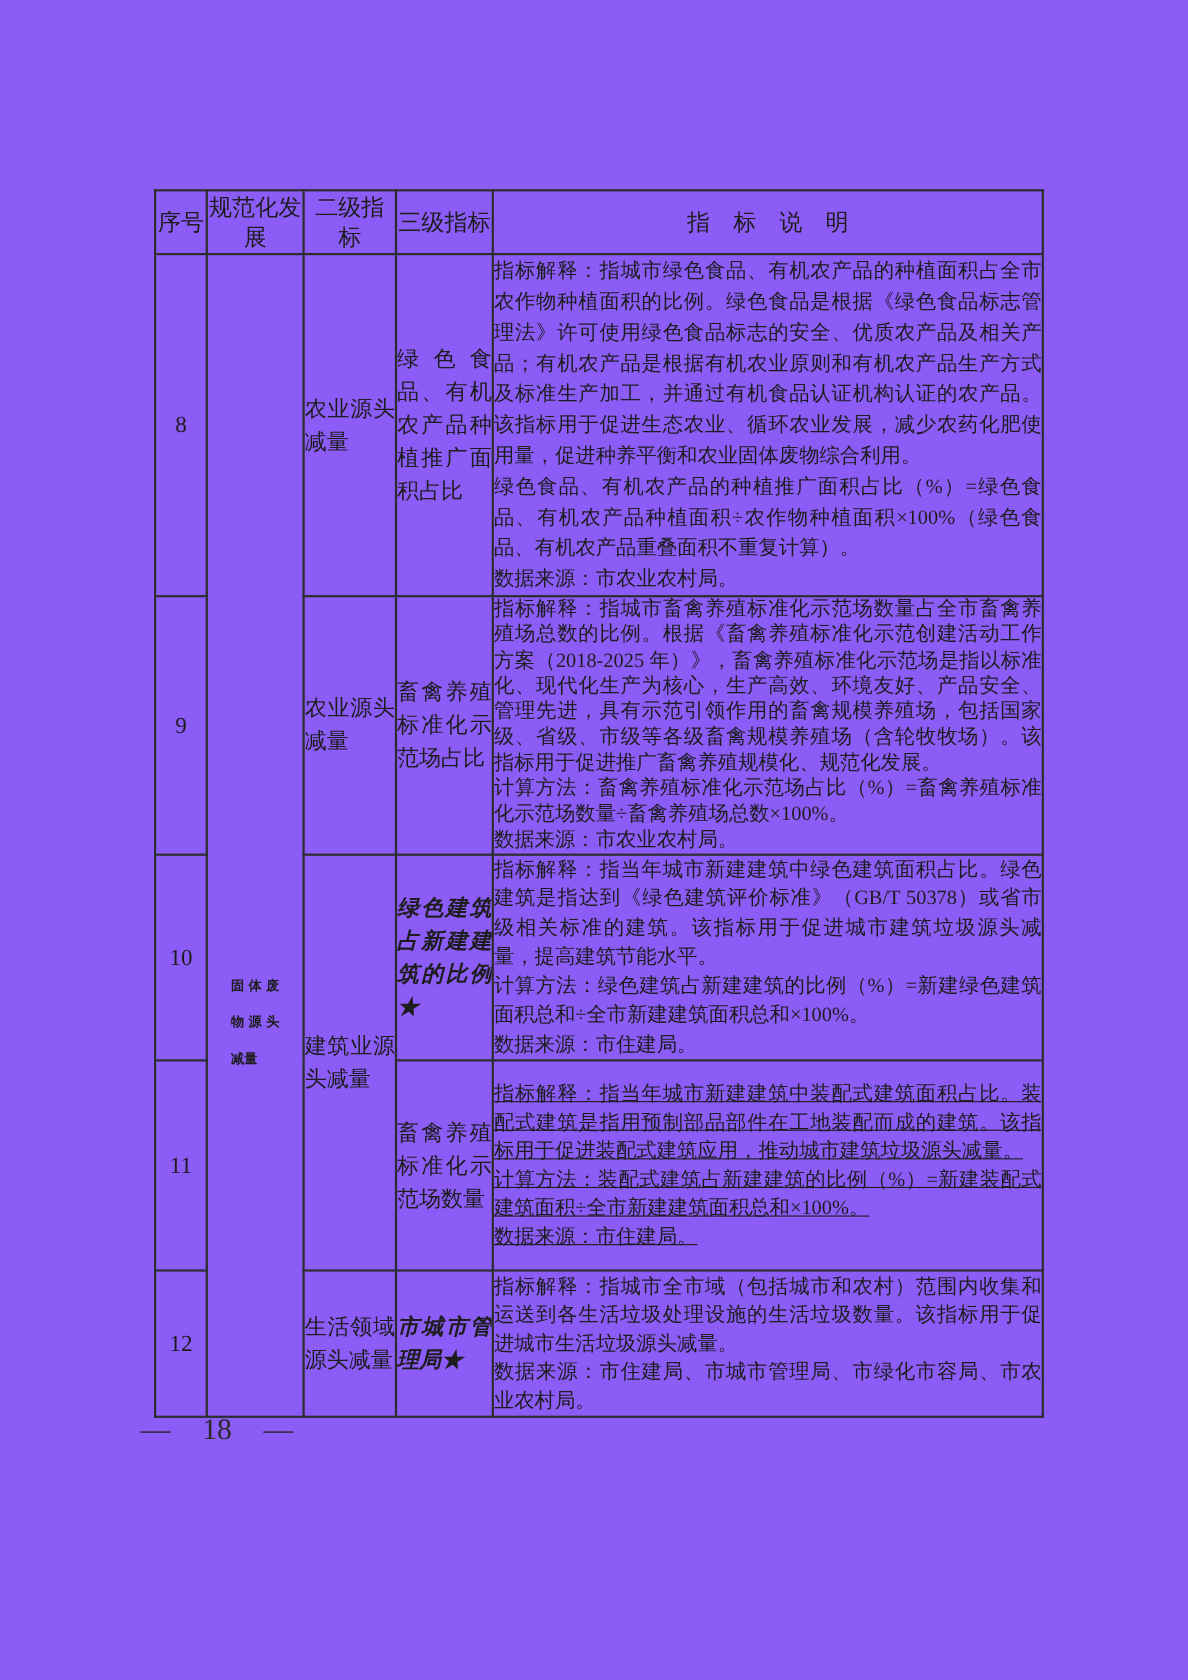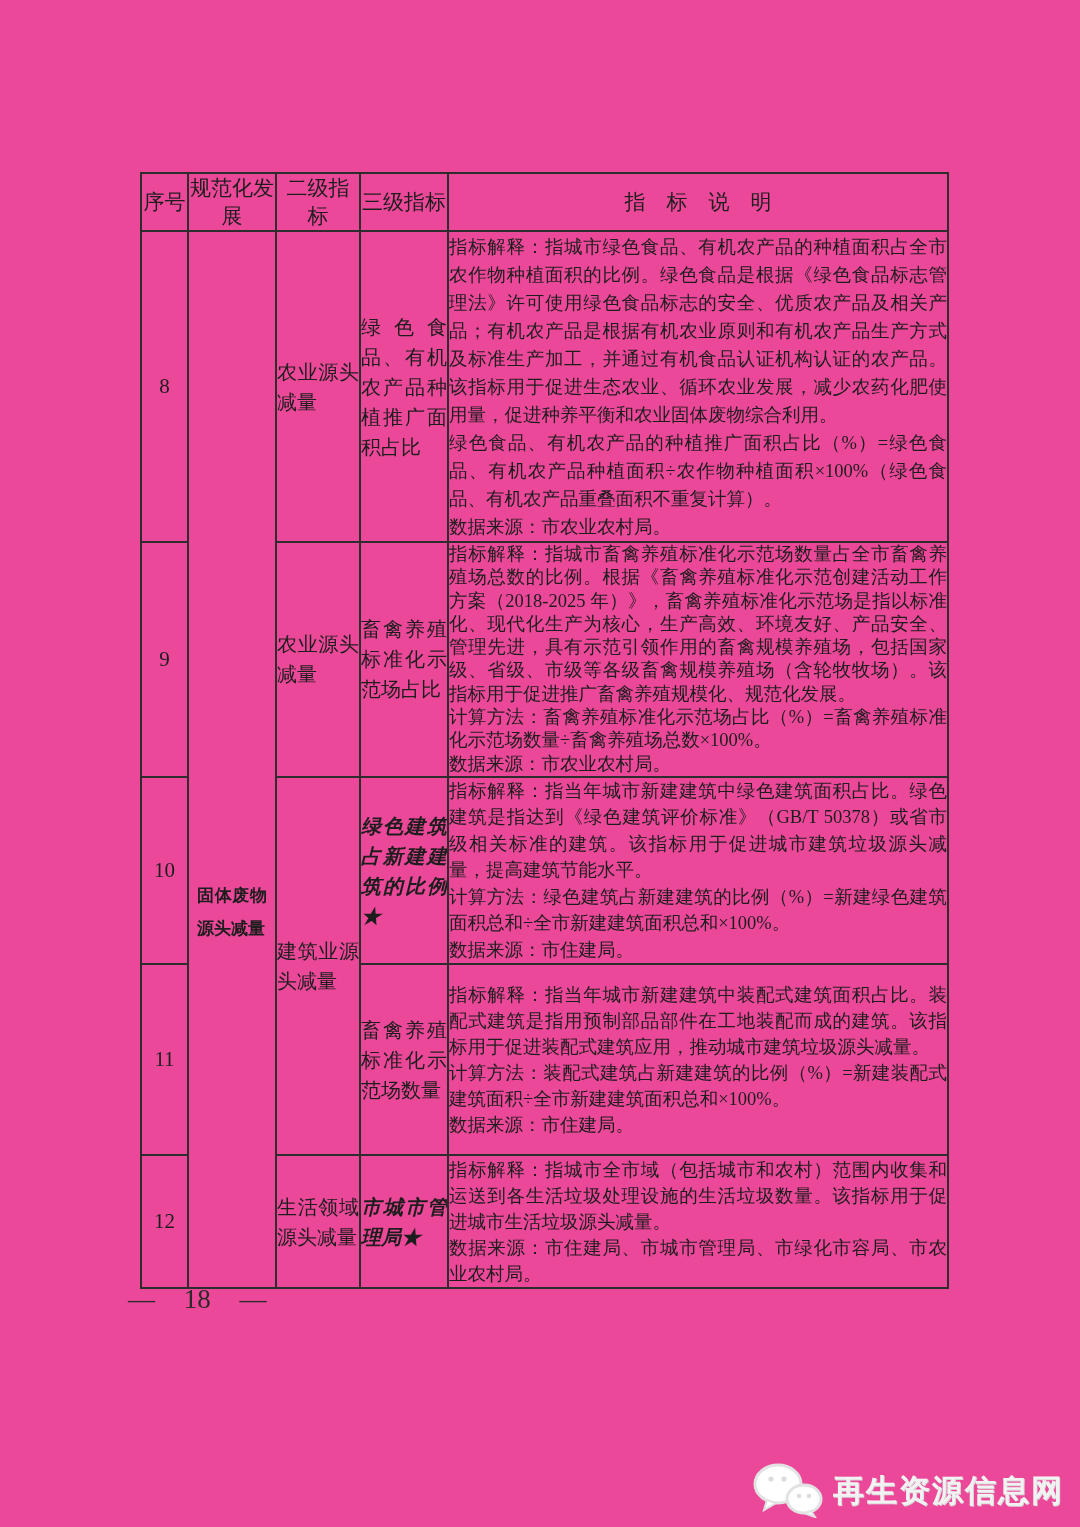--- a/index.html
+++ b/index.html
@@ -1,19 +1,19 @@
 <!DOCTYPE html>
 <html><head>
 <meta charset="utf-8">
 <style>
   html,body{margin:0;padding:0;background:#fff;}
   .page{
     position:relative;
     width:1080px;height:1527px;
-    background:#ec4899;
+    background:#8b5cf6;
     overflow:hidden;
     font-family:"Liberation Serif","DejaVu Serif",serif;
     color:#1d1d1d;
   }
   table.indicator-table{
     position:absolute;left:140px;top:172px;
     border-collapse:collapse;table-layout:fixed;
     width:807px;
   }
   .indicator-table th,.indicator-table td{
@@ -29,26 +29,25 @@
     height:50px;
   }
   .no-cell{
     text-align:center;
     vertical-align:middle;
     font-size:21px;
   }
   .l1-cell{vertical-align:top;}
   .l1-text{
     margin-top:648px;
-    padding:0 8px;
+    padding:0 21px;
     font-weight:bold;
-    font-size:17px;
+    font-size:12px;
     line-height:33px;
     text-align:justify;
-    font-family:Liberation Mono, monospace;
   }
   .l2-cell,.l3-cell{
     vertical-align:middle;
     font-size:20px;
     line-height:30px;
     padding:0 4px;
     text-align:justify;
   }
   .bold-cell{font-weight:bold;font-style:italic;}
   .desc-cell{
@@ -56,21 +55,21 @@
     font-size:18.5px;
     padding:2px 7px;
   }
   .desc-cell .para{
     text-align:justify;
     margin:0;
   }
   .lh-r8 .para{line-height:28px;}
   .lh-r9 .para{line-height:23.3px;}
   .lh-r10 .para{line-height:26.5px;}
-  .lh-r11 .para{line-height:26px;}
+  .lh-r11 .para{line-height:26px;text-decoration:underline;}
   .lh-r12 .para{line-height:26px;}
   tr.row-header{height:54px;}
   tr.row-8{height:311px;}
   tr.row-9{height:233px;}
   tr.row-10{height:187px;}
   tr.row-11{height:191px;}
   tr.row-12{height:133px;}
   .page-number{
     position:absolute;
     left:128px;top:1284px;
@@ -167,29 +166,14 @@
       <td class="desc-cell lh-r12">
             <div class="para">指标解释：指城市全市域（包括城市和农村）范围内收集和运送到各生活垃圾处理设施的生活垃圾数量。该指标用于促进城市生活垃圾源头减量。</div>
             <div class="para">数据来源：市住建局、市城市管理局、市绿化市容局、市农业农村局。</div>
           </td>
     </tr>
   </tbody>
     </table>
 
   <div class="page-number">— 18 —</div>
 
-  <div class="watermark">
-    <span>
-      <svg width="74" height="58" viewBox="0 0 74 58">
-        <ellipse cx="27" cy="24" rx="23" ry="19" fill="#ffffff" stroke="#e2e2e2" stroke-width="3"></ellipse>
-        <path d="M16 40 L13 50 L25 43 Z" fill="#ffffff" stroke="#e2e2e2" stroke-width="2"></path>
-        <circle cx="20" cy="19" r="2.6" fill="#dcdcdc"></circle>
-        <circle cx="33" cy="19" r="2.6" fill="#dcdcdc"></circle>
-        <ellipse cx="53" cy="39" rx="17" ry="14" fill="#ffffff" stroke="#e2e2e2" stroke-width="3"></ellipse>
-        <path d="M60 51 L64 57 L53 53 Z" fill="#ffffff" stroke="#e2e2e2" stroke-width="2"></path>
-        <circle cx="48" cy="36" r="2.2" fill="#dcdcdc"></circle>
-        <circle cx="58" cy="36" r="2.2" fill="#dcdcdc"></circle>
-      </svg>
-    </span>
-    <span class="watermark-text">再生资源信息网</span>
-  </div>
 
 </div>
 
 </body></html>

